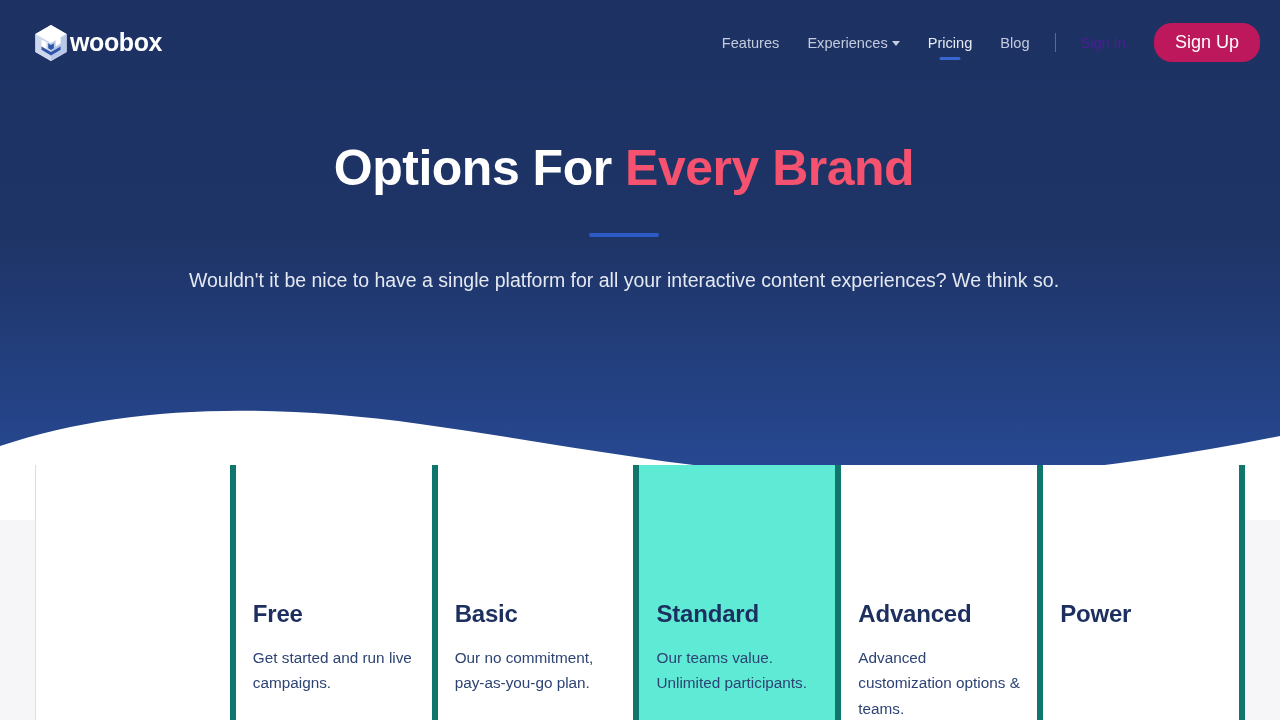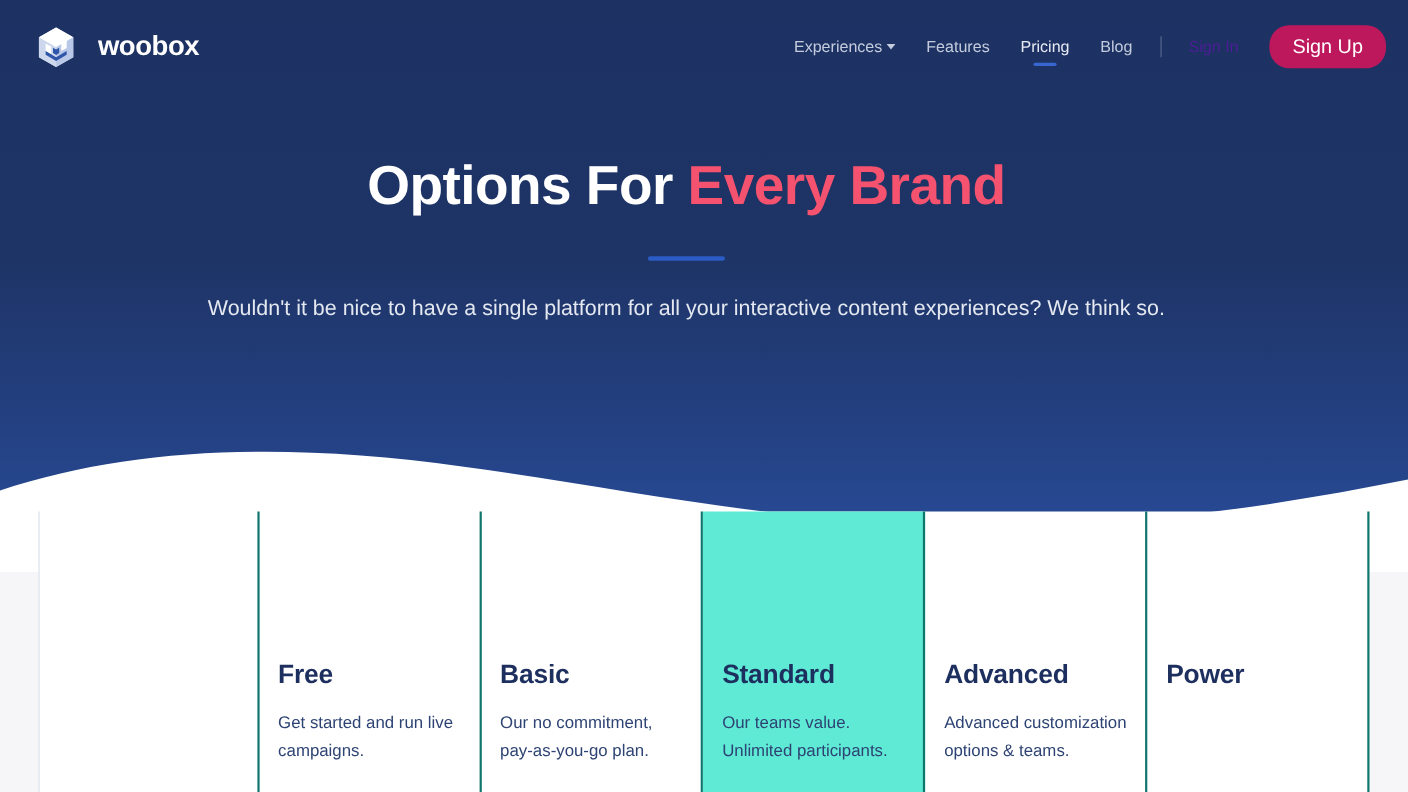--- a/index.html
+++ b/index.html
@@ -45,21 +45,21 @@
     display: flex;
     align-items: center;
     z-index: 5;
   }
 
   #brand {
     display: flex;
     align-items: center;
     margin-left: 34px;
     text-decoration: none;
-    gap: 21px;
+    gap: 2px;
   }
   #brand-icon { width: 34px; height: 38px; display: block; }
   #brand-text {
     color: #ffffff;
     font-size: 25px;
     font-weight: bold;
     letter-spacing: -0.4px;
     line-height: 1;
   }
 
@@ -175,21 +175,21 @@
     width: 1210px;
     height: 255px;
     background: #ffffff;
     display: flex;
     z-index: 2;
   }
 
   .plan-col {
     position: relative;
     height: 255px;
-    border-right: 2px solid #0f766e;
+    border-right: 6px solid #0f766e;
     padding: 0 17px;
   }
   .plan-col:first-child { border-left: 1px solid #d8dfea; }
   .plan-col.feature-col { width: 201px; }
   .plan-col.priced { width: 202px; }
   .plan-col.highlight { background: #5eead4; }
 
   .plan-inner {
     position: absolute;
     left: 17px;
@@ -231,25 +231,25 @@
       <path d="M21.7,15.5 L26.6,12.7 L26.6,19.6 L21.7,22.4 Z" fill="#ffffff"></path>
       <path d="M7.5,22.4 L17,28 L26.6,22.4 L26.6,25.8 L17,31.4 L7.5,25.8 Z" fill="#2f55a8"></path>
       <path d="M14.2,19.3 L17,21 L19.8,19.3 L19.8,24.2 L17,25.9 L14.2,24.2 Z" fill="#2f55a8"></path>
     </svg>
     <span id="brand-text">woobox</span>
   </a>
 
   <nav id="nav-links">
 
     <a class="nav-item" href="#">
+      <span>Features</span>
+    </a>
+
+    <a class="nav-item" href="#">
       <span>Experiences</span><span class="caret"></span>
-    </a>
-
-    <a class="nav-item" href="#">
-      <span>Features</span>
     </a>
 
     <a class="nav-item active" href="#">
       <span>Pricing</span>
       <span class="nav-underline"></span>
     </a>
 
     <a class="nav-item" href="#">
       <span>Blog</span>
     </a>

